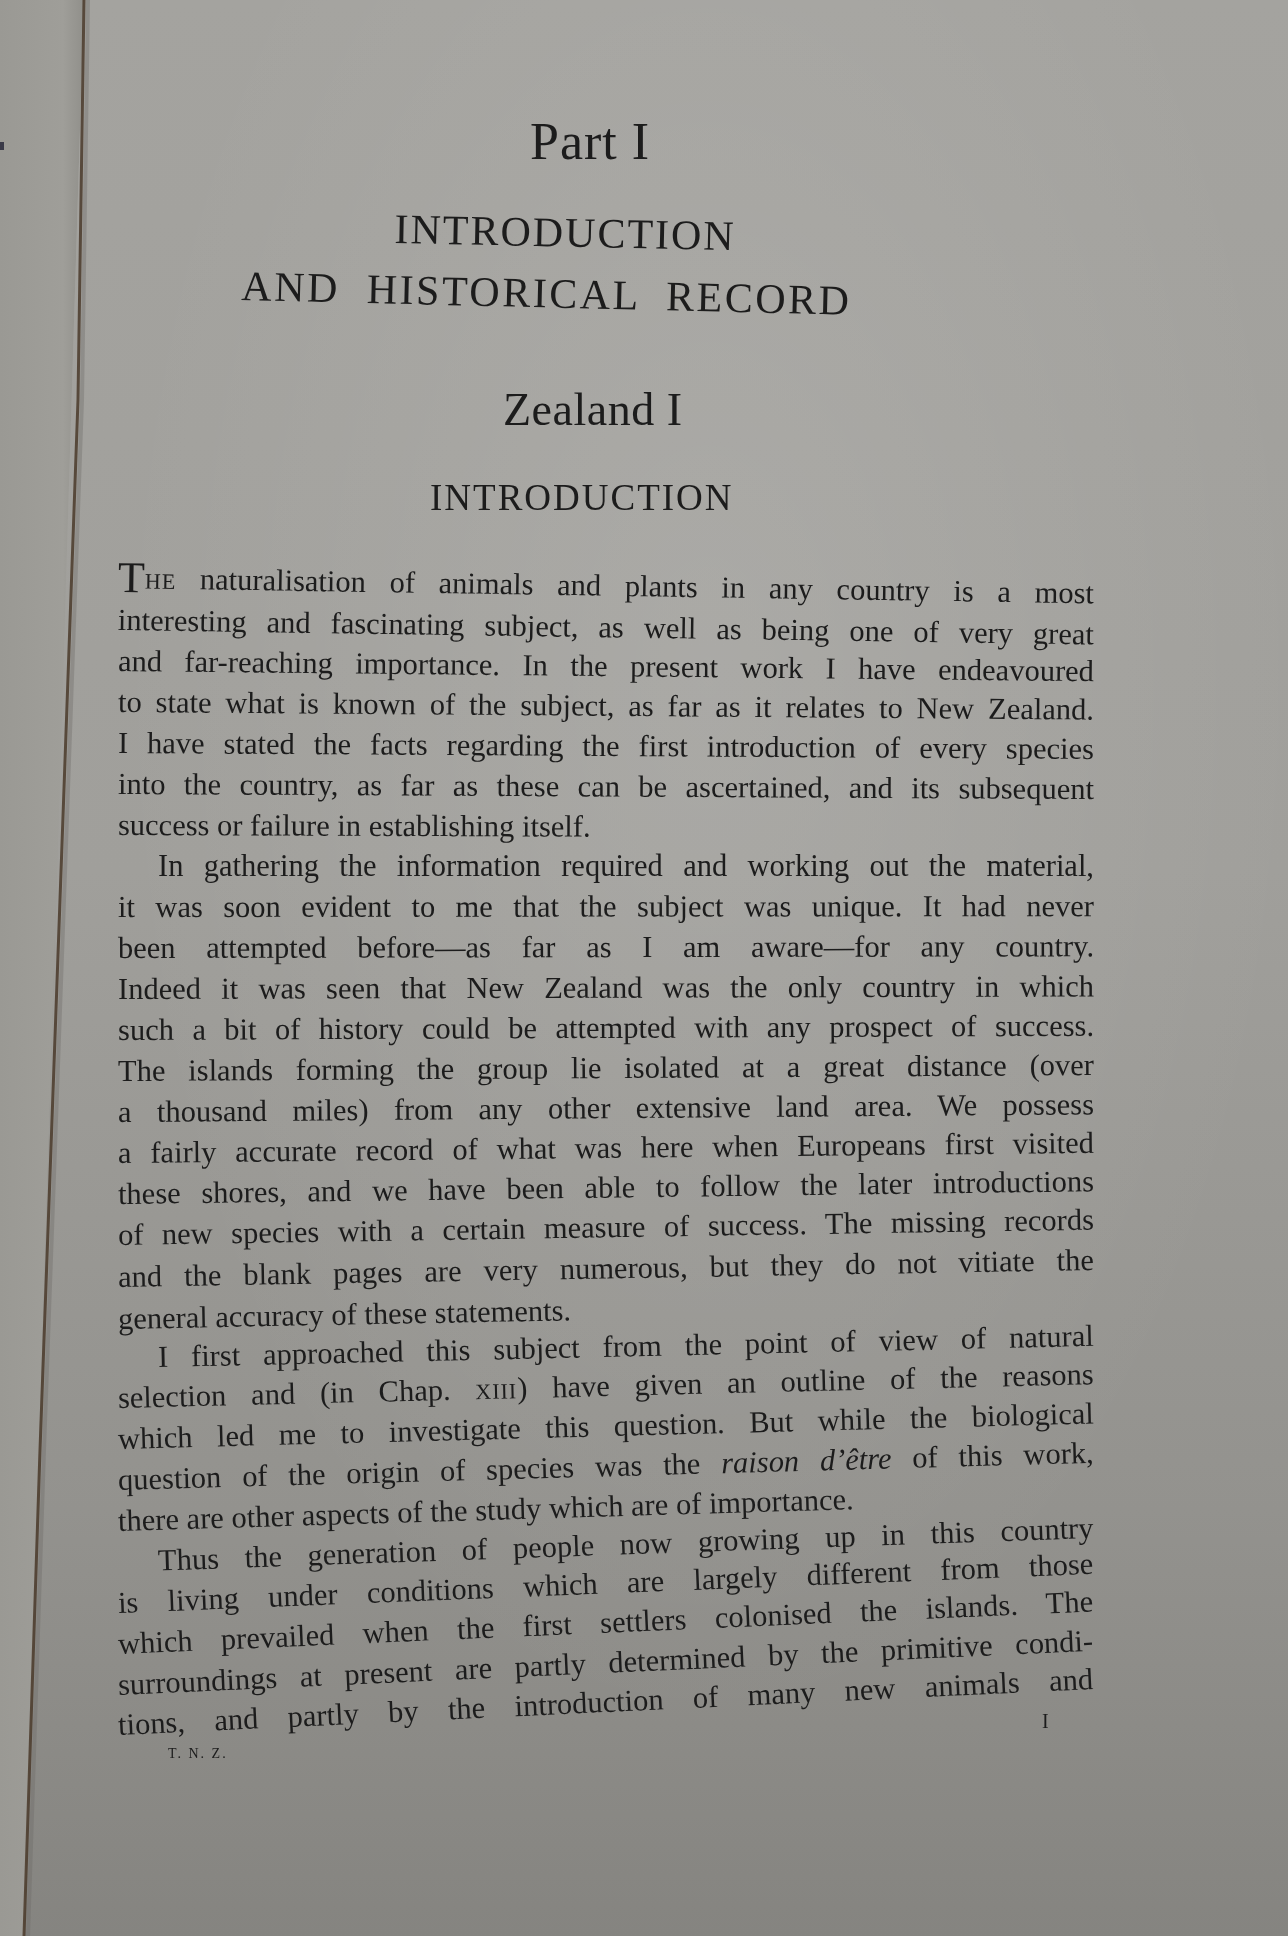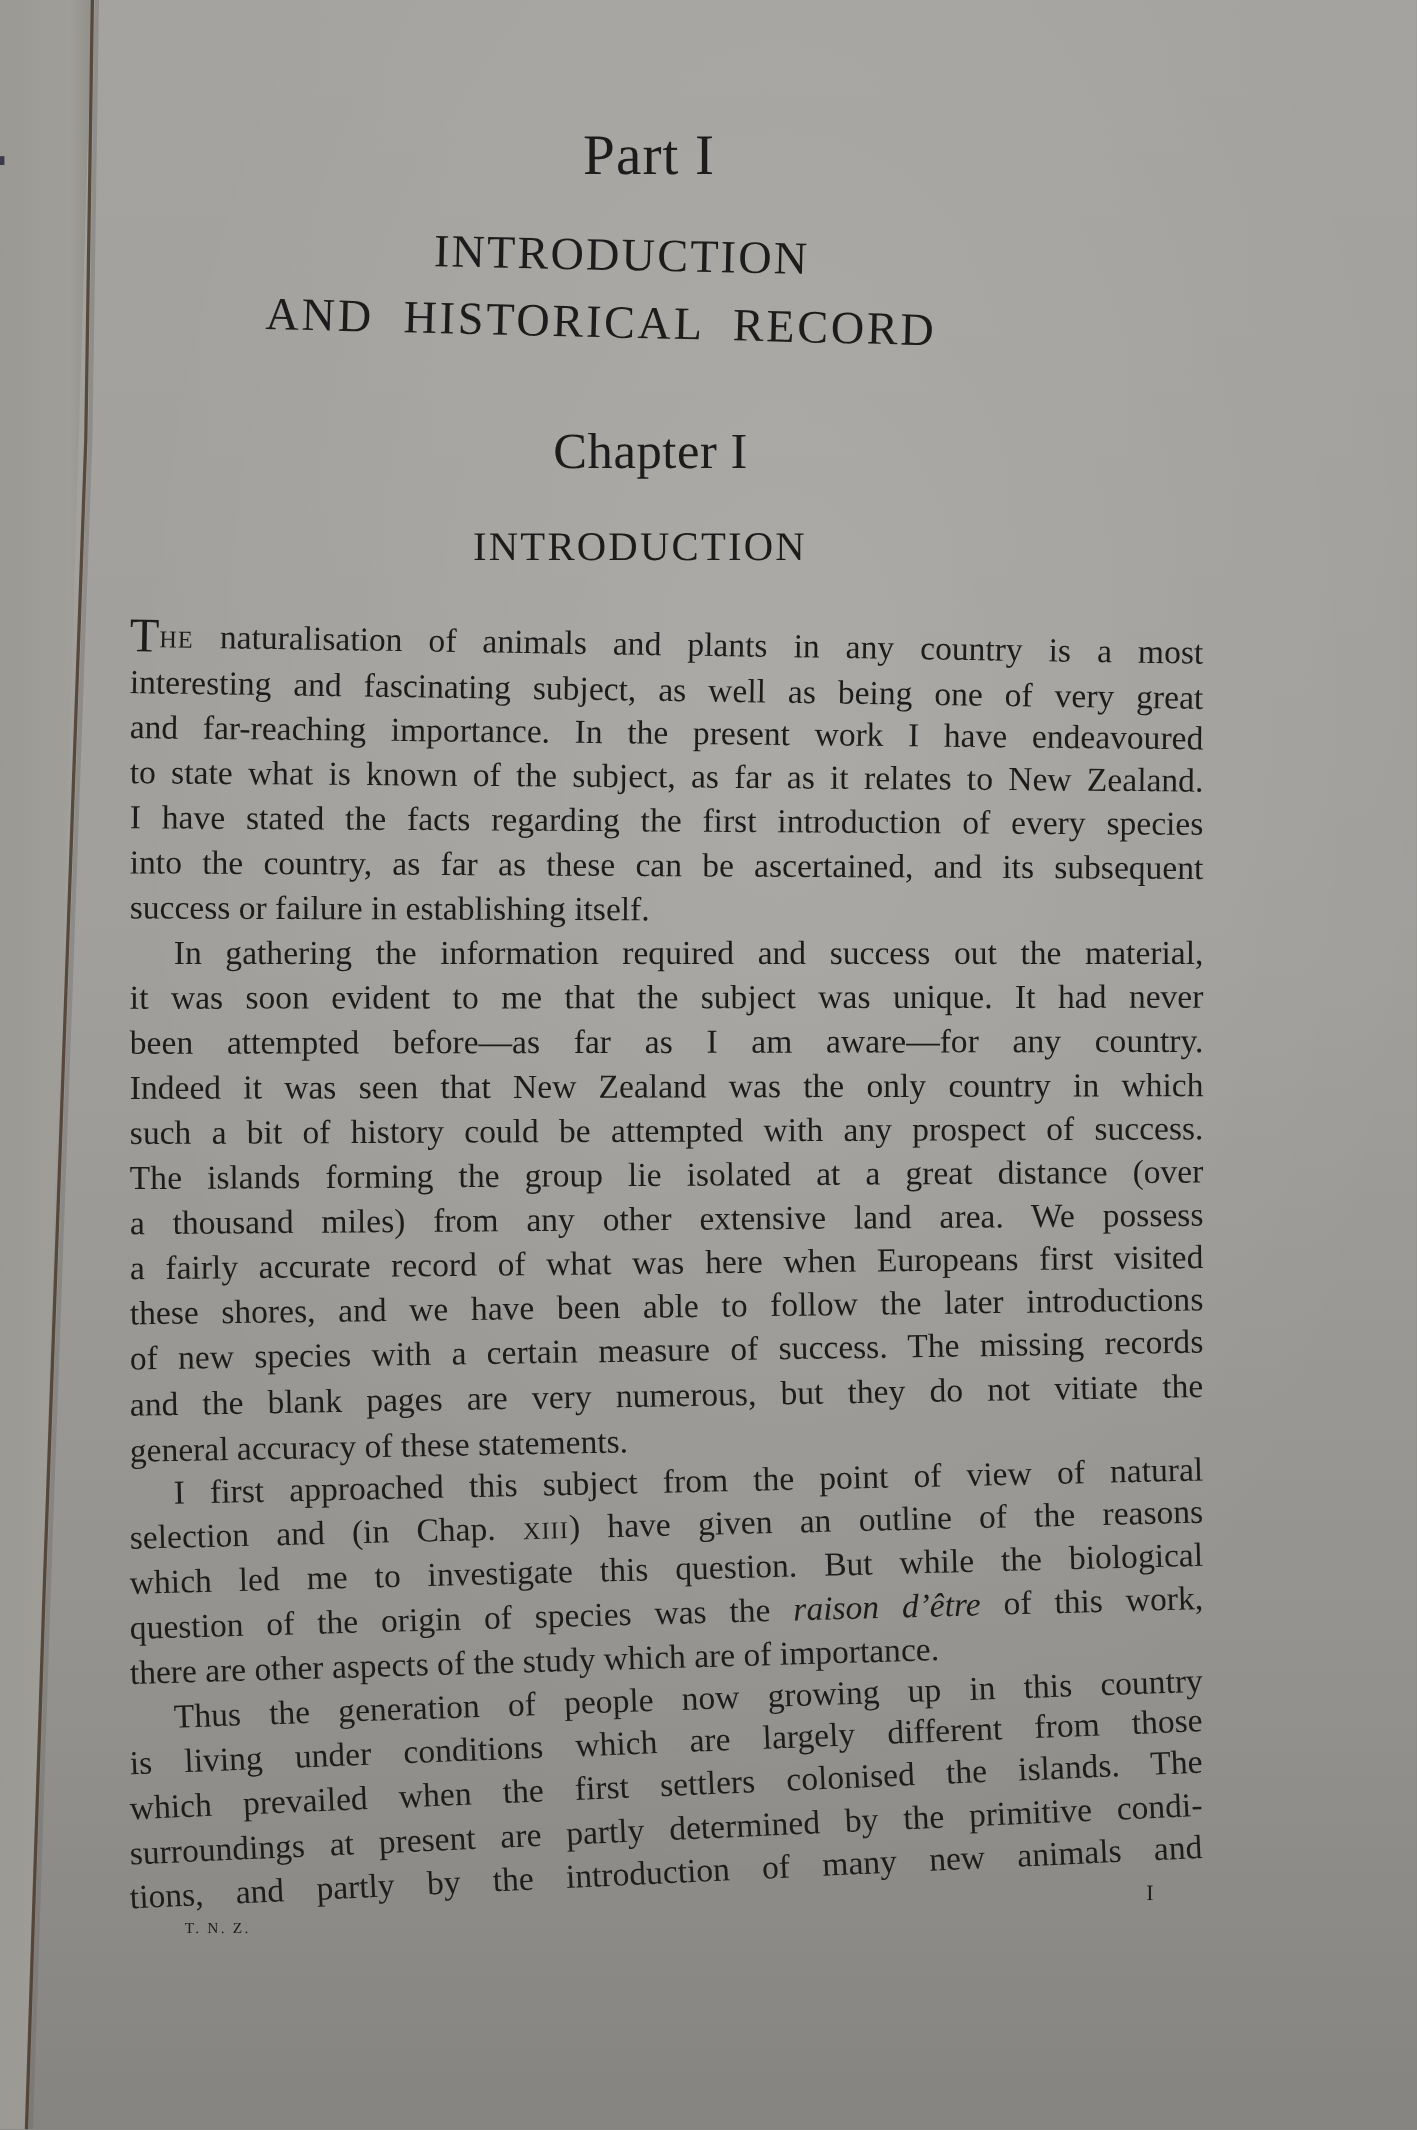--- a/index.html
+++ b/index.html
@@ -141,35 +141,35 @@
   <div class="page"></div>
   <svg class="gutter-line" viewBox="0 0 1288 1936" width="1288" height="1936">
     <path d="M84 0 L78 400 L60 900 L40 1450 L24 1936" stroke="#4a3a2a" stroke-width="3" fill="none" opacity="0.85"></path>
     <path d="M88 0 L82 400 L64 900 L44 1450 L28 1936" stroke="#6a6863" stroke-width="4" fill="none" opacity="0.35"></path>
   </svg>
 
   <div class="text-block">
     <h1 class="part-title">Part I</h1>
     <h2 class="part-subtitle-1">INTRODUCTION</h2>
     <h2 class="part-subtitle-2">AND HISTORICAL RECORD</h2>
-    <h2 class="chapter-title">Chapter I</h2>
+    <h2 class="chapter-title">Zealand I</h2>
     <h3 class="chapter-subtitle">INTRODUCTION</h3>
 
     <div>
       <div class="line" style="top:558px; transform:rotate(0.9deg);"><span class="dropcap-t">T</span><span class="smallcap">HE</span><span> naturalisation of animals and plants in any country is a most</span></div>
       <div class="line" style="top:600px; transform:rotate(0.85deg);">interesting and fascinating subject, as well as being one of very great</div>
       <div class="line" style="top:641px; transform:rotate(0.6deg);">and far-reaching importance.  In the present work I have endeavoured</div>
       <div class="line" style="top:682px; transform:rotate(0.45deg);">to state what is known of the subject, as far as it relates to New Zealand.</div>
       <div class="line" style="top:723px; transform:rotate(0.35deg);">I have stated the facts regarding the first introduction of every species</div>
       <div class="line" style="top:764px; transform:rotate(0.3deg);">into the country, as far as these can be ascertained, and its subsequent</div>
       <div class="line last" style="top:805px; transform:rotate(0.2deg);">success or failure in establishing itself.</div>
     </div>
 
     <div>
-      <div class="line indent" style="top:846px;">In gathering the information required and success out the material,</div>
+      <div class="line indent" style="top:846px;">In gathering the information required and working out the material,</div>
       <div class="line" style="top:887px; transform:rotate(-0.05deg);">it was soon evident to me that the subject was unique.  It had never</div>
       <div class="line" style="top:928px; transform:rotate(-0.1deg);">been attempted before—as far as I am aware—for any country.</div>
       <div class="line" style="top:969px; transform:rotate(-0.15deg);">Indeed it was seen that New Zealand was the only country in which</div>
       <div class="line" style="top:1010px; transform:rotate(-0.25deg);">such a bit of history could be attempted with any prospect of success.</div>
       <div class="line" style="top:1051px; transform:rotate(-0.35deg);">The islands forming the group lie isolated at a great distance (over</div>
       <div class="line" style="top:1092px; transform:rotate(-0.45deg);">a thousand miles) from any other extensive land area. We possess</div>
       <div class="line" style="top:1133px; transform:rotate(-0.6deg);">a fairly accurate record of what was here when Europeans first visited</div>
       <div class="line" style="top:1174px; transform:rotate(-0.75deg);">these shores, and we have been able to follow the later introductions</div>
       <div class="line" style="top:1215px; transform:rotate(-0.9deg);">of new species with a certain measure of success. The missing records</div>
       <div class="line" style="top:1257px; transform:rotate(-1.0deg);">and the blank pages are very numerous, but they do not vitiate the</div>

